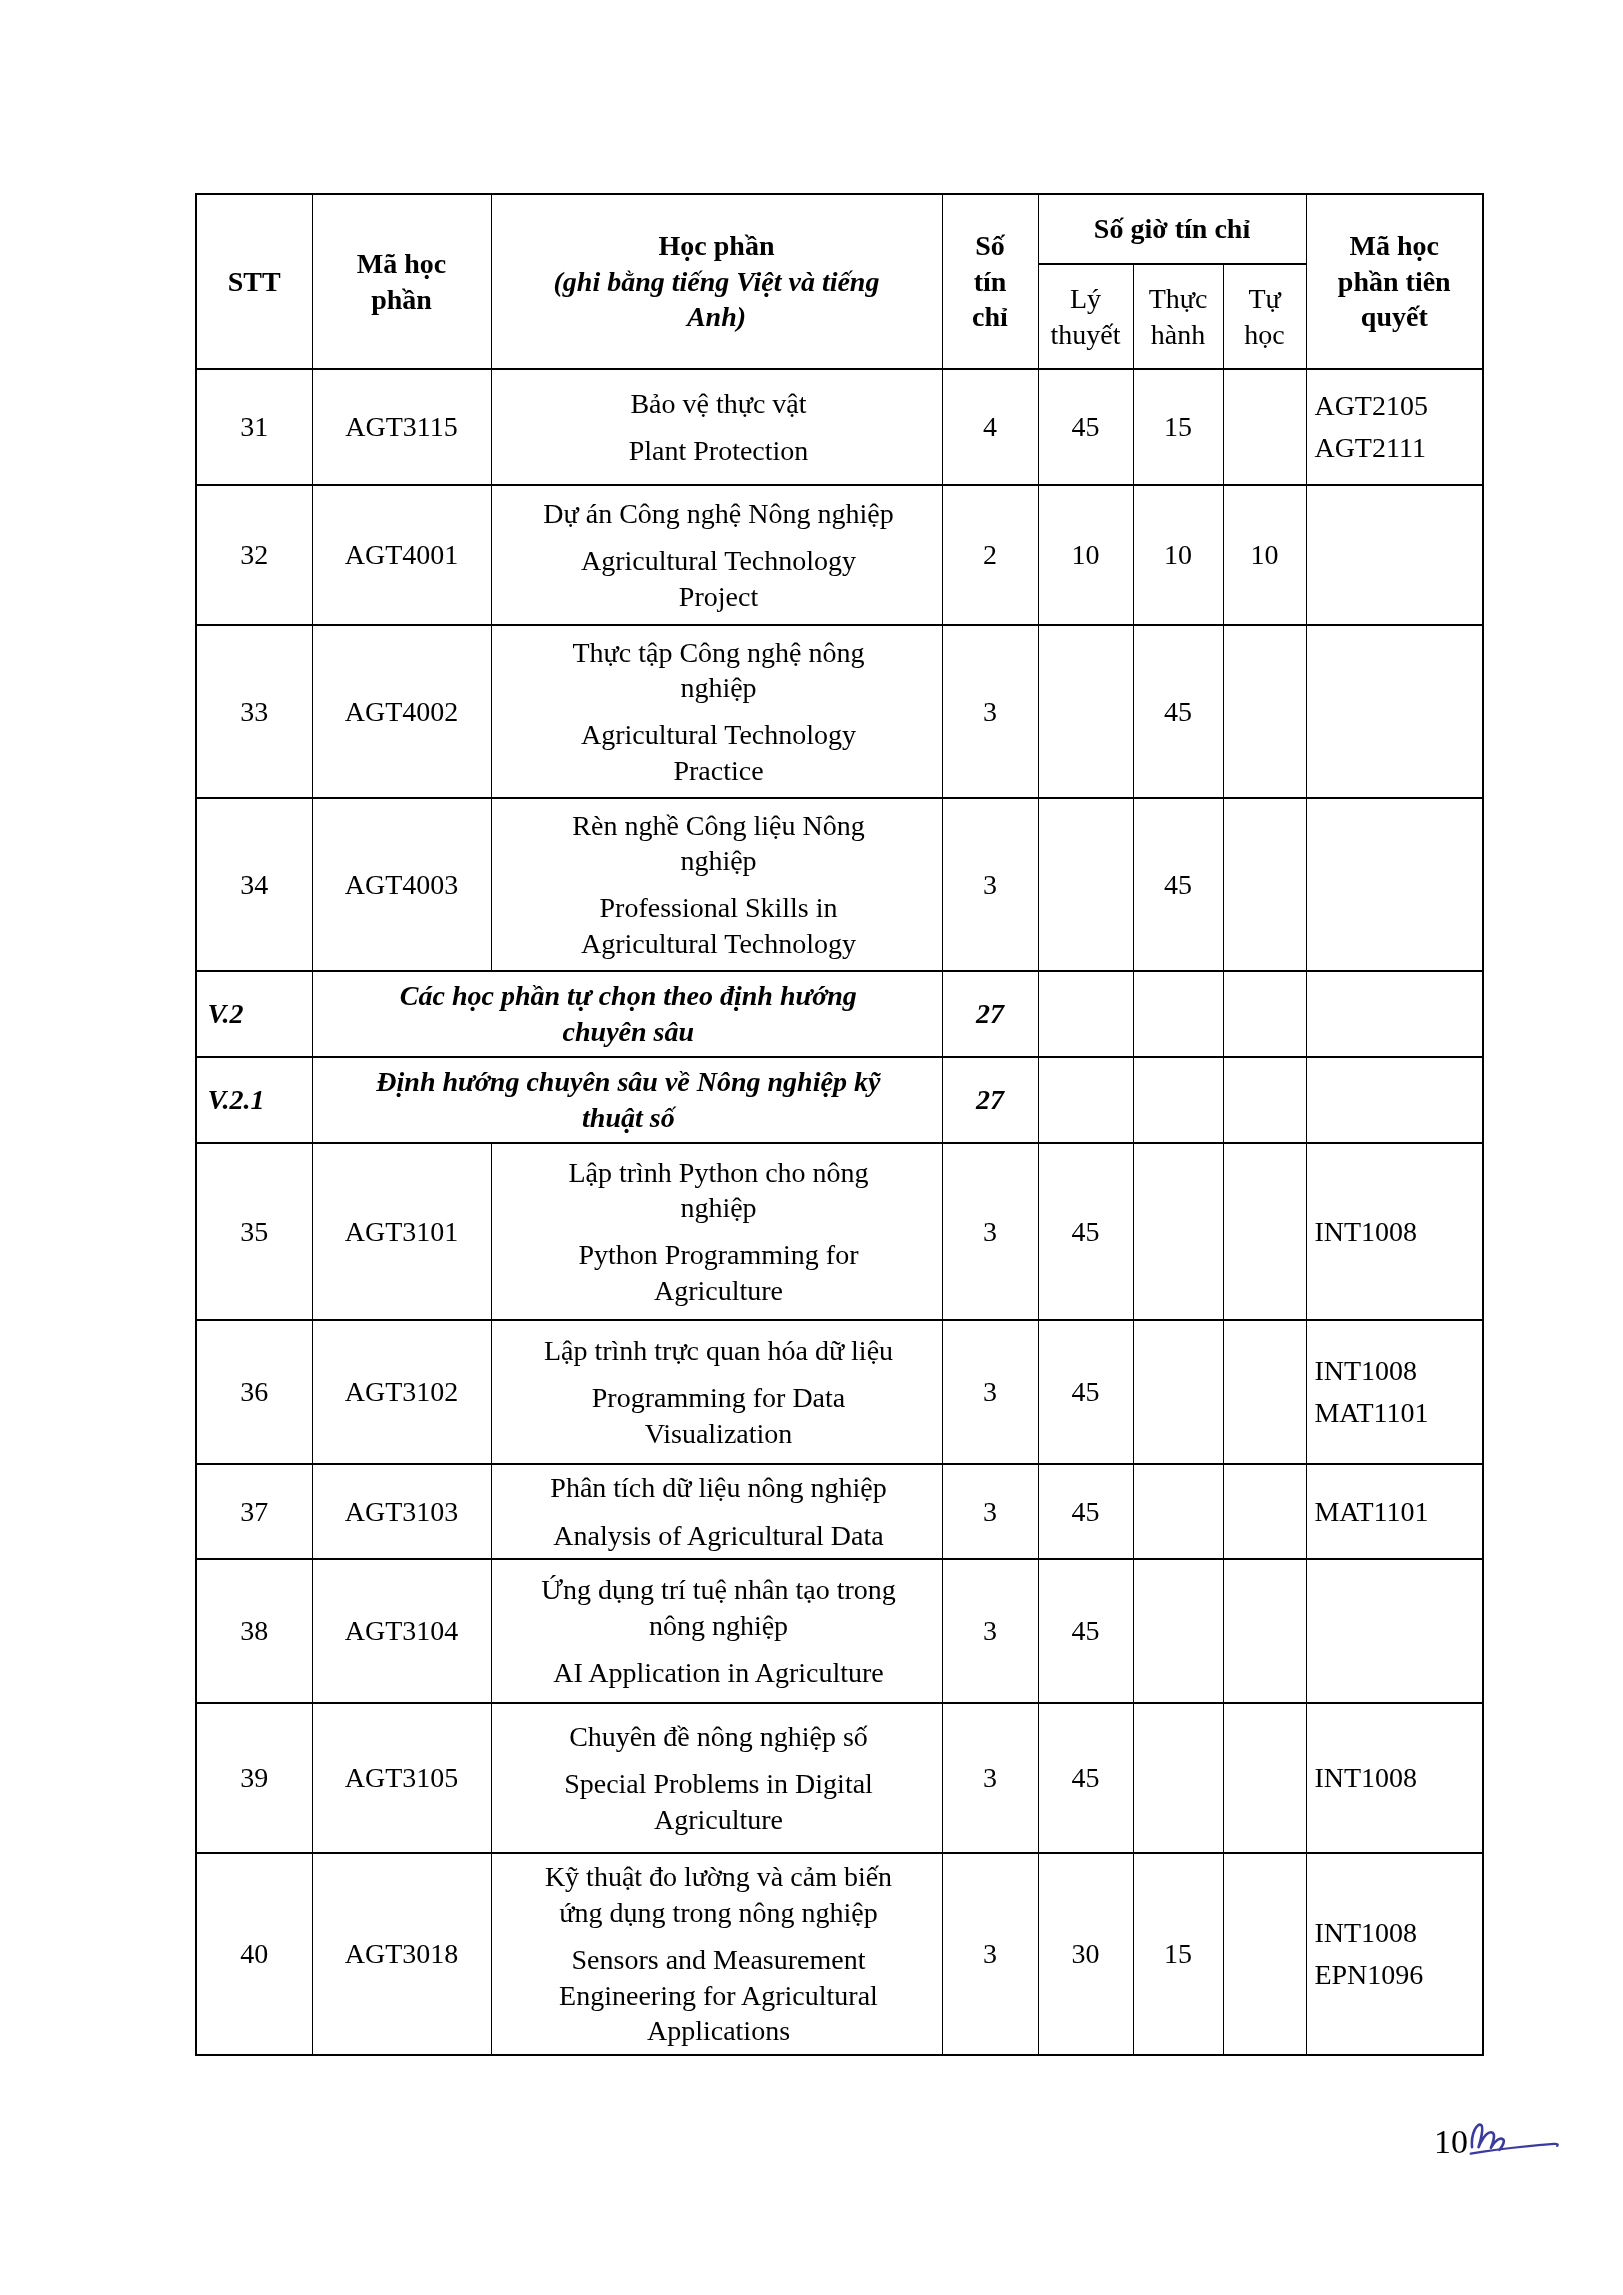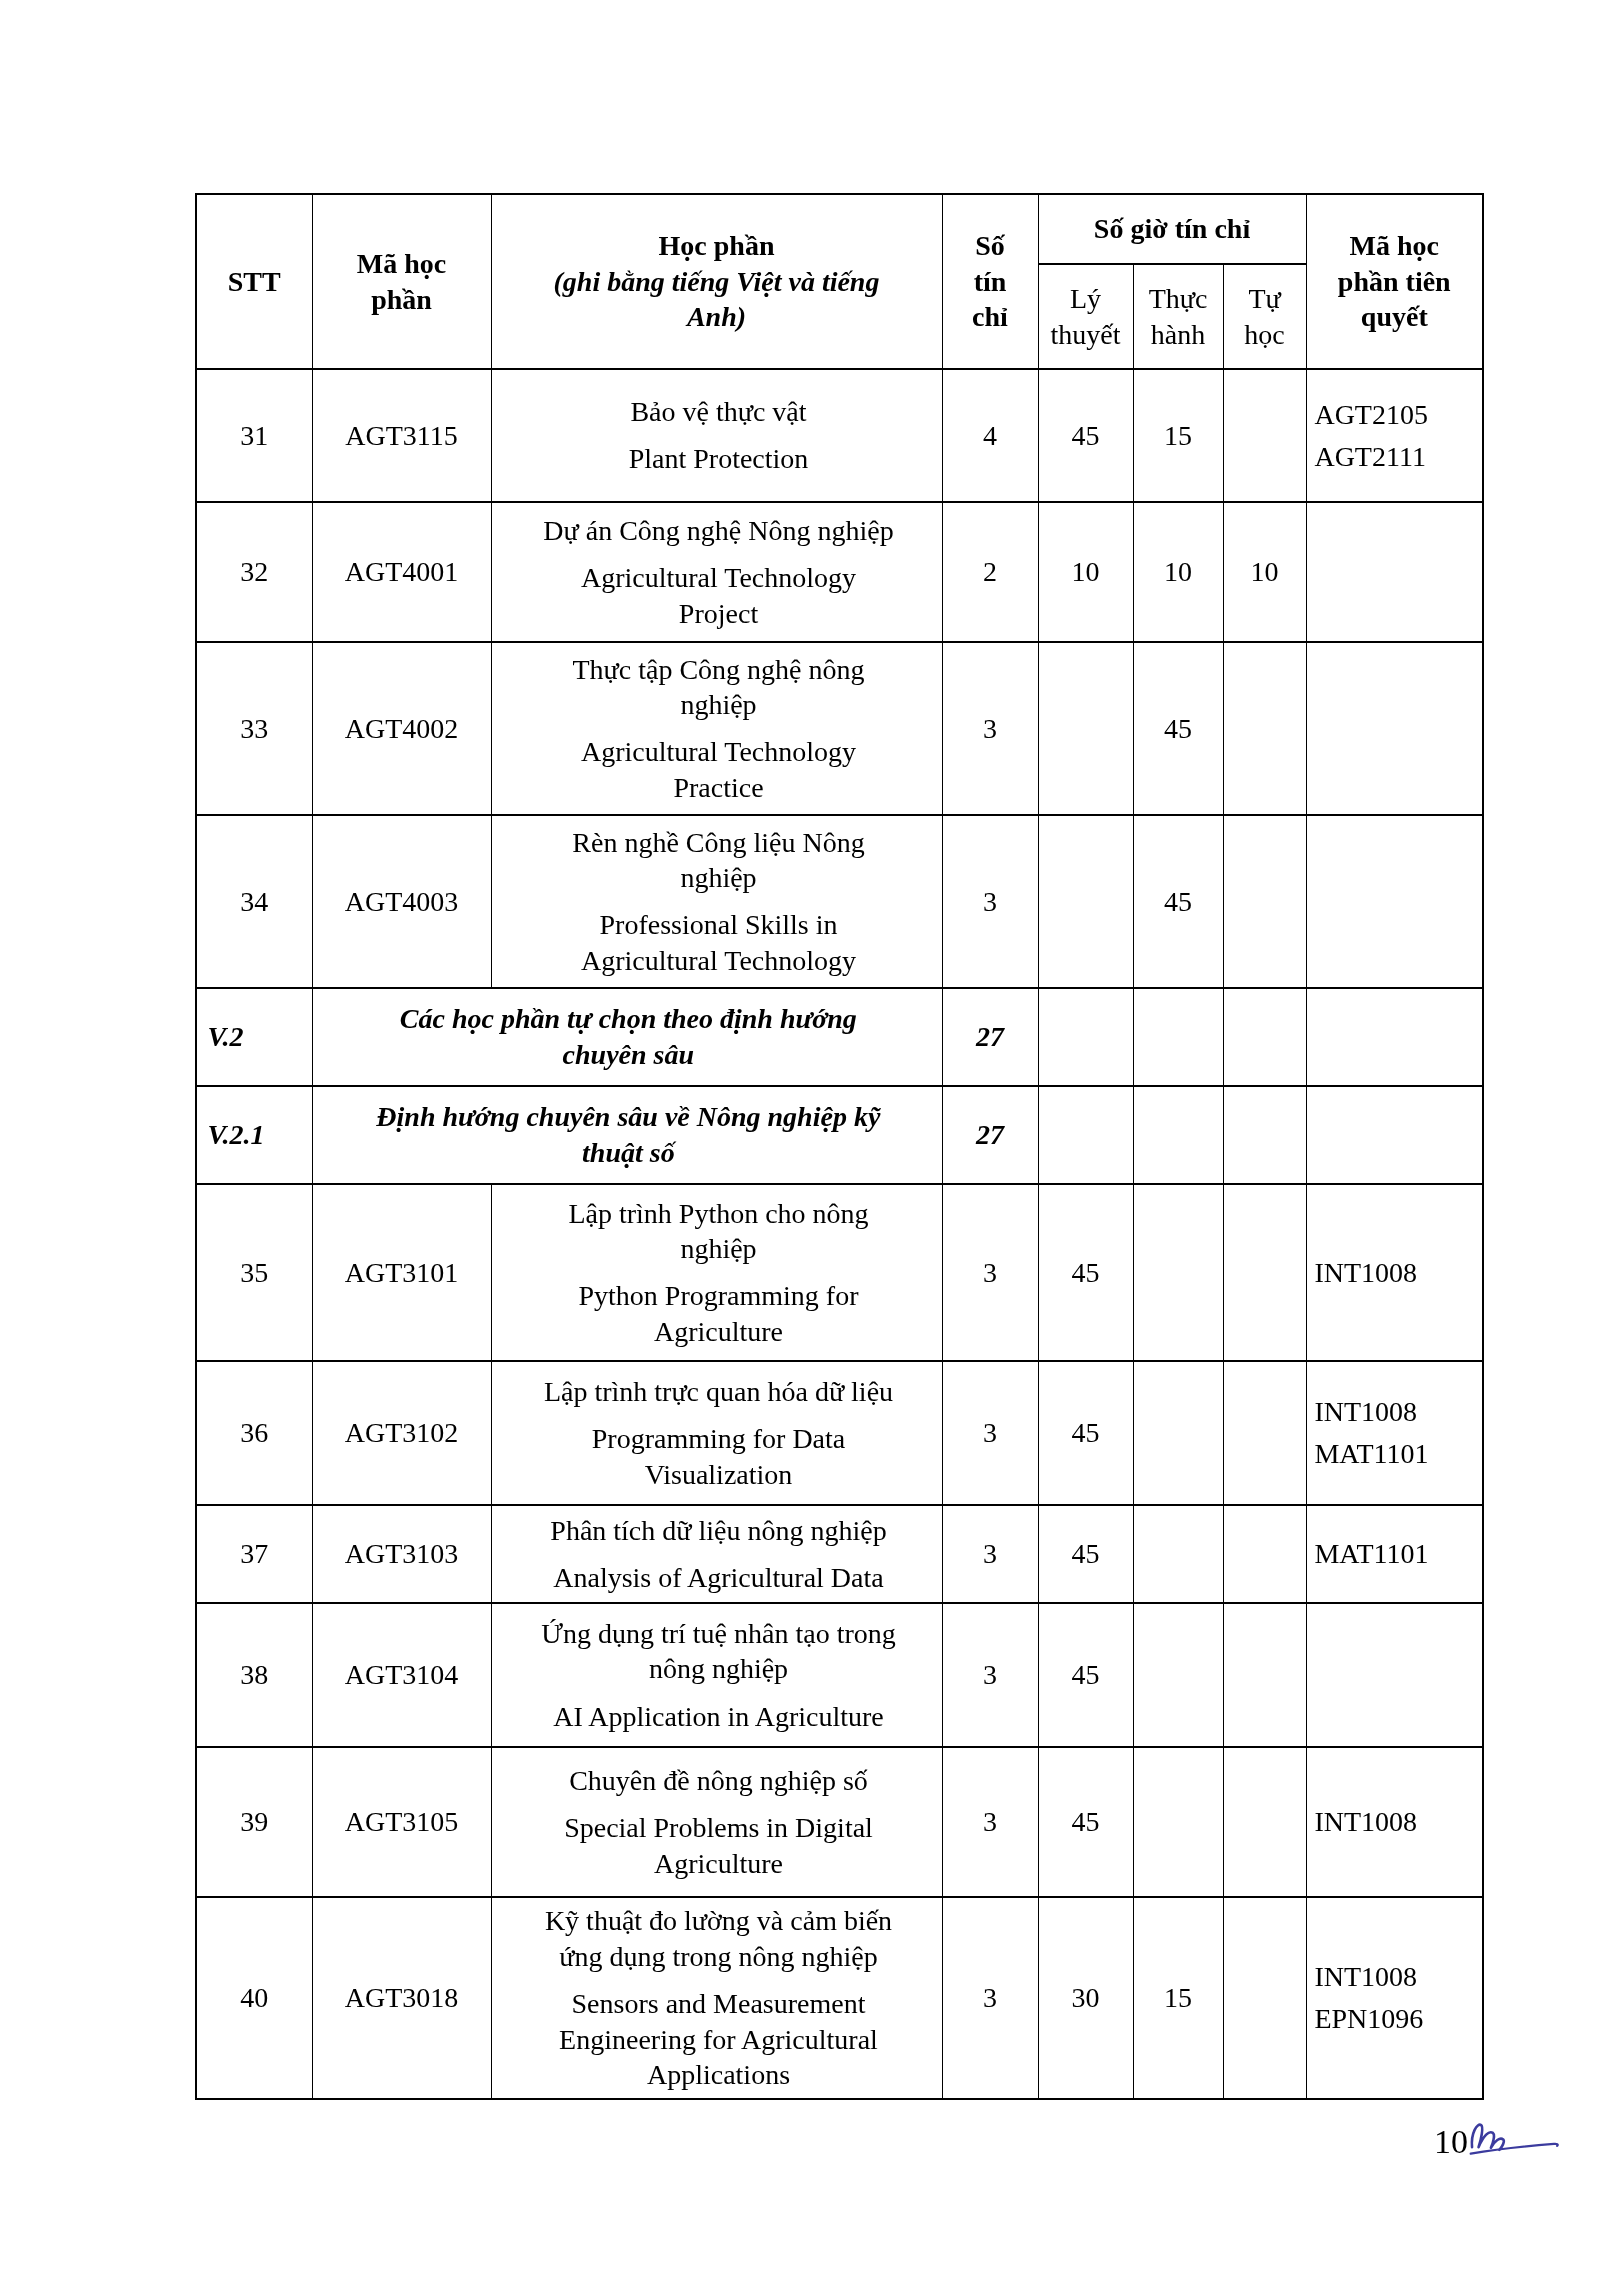--- a/index.html
+++ b/index.html
@@ -51,22 +51,22 @@
 
   td.center { text-align: center; }
   td.name { text-align: center; padding-left: 17px; padding-right: 13px; }
   .course-en { margin-top: 11.8px; }
   td.prereq { text-align: left; line-height: 1.5; }
 
   tr.section td { font-weight: bold; font-style: italic; }
   tr.section td.name { padding-left: 15.7px; }
   td.stt-left { text-align: left; padding-left: 10.5px; }
 
-  tr.h150 { height: 98px; margin-left: 46px; }
-  tr.h176 { height: 133px; }
+  tr.h150 { height: 86px; margin-left: 46px; }
+  tr.h176 { height: 116px; }
   tr.h214 { height: 140px; }
   tr.h220 { height: 144px; }
   tr.h230 { height: 150px; }
   tr.h265 { height: 173px; }
   tr.h270 { height: 177px; }
   tr.h285 { height: 186px; }
 
   .pageno {
     position: absolute;
     left: 1434px;

